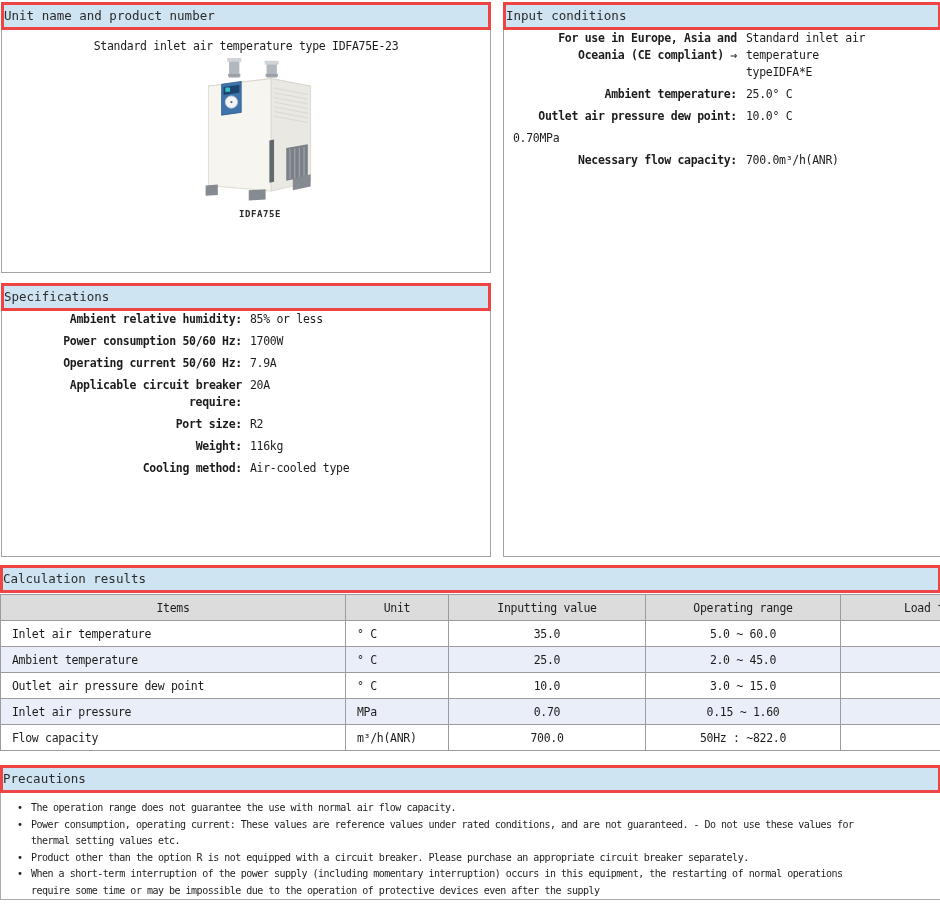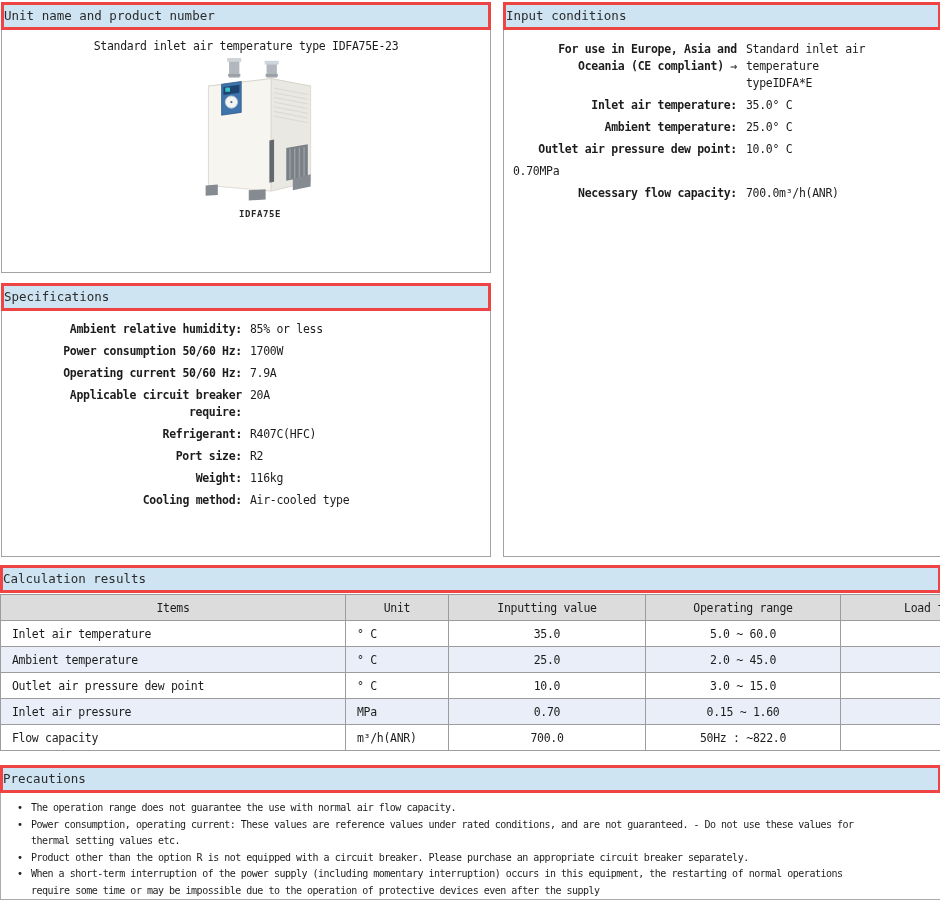--- a/index.html
+++ b/index.html
@@ -21,23 +21,23 @@
   .panel-body {
     background: #fff;
     border: 1px solid #a3a3a3;
     border-top: none;
     overflow: hidden;
   }
 
   .panel-unit  { position: absolute; left: 1px;  top: 2px;   width: 490px; }
   .panel-unit  .panel-body { height: 243px; }
   .panel-spec  { position: absolute; left: 1px;  top: 283px; width: 490px; }
-  .panel-spec  .panel-body { height: 246px; padding-top: 10px; }
+  .panel-spec  .panel-body { height: 246px; }
   .panel-input { position: absolute; left: 503px; top: 2px;  width: 438px; }
-  .panel-input .panel-body { height: 527px; padding-top: 11px; }
+  .panel-input .panel-body { height: 527px; padding-top: 0; }
 
   .product-title { text-align: center; margin-top: 9px; font-size: 11.5px; letter-spacing: -0.3px; }
   .product-figure { width: 116px; margin: 5px auto 0; transform: translateX(14px); text-align: center; }
   svg.dryer { width: 116px; height: 150px; display: block; }
   .product-caption { font-size: 9px; font-weight: bold; letter-spacing: 0.6px; margin-top: 1px; color: #2a2a2a; }
 
   .kv-row { display: flex; margin-bottom: 5px; font-size: 11.5px; letter-spacing: -0.3px; line-height: 17px; }
   .kv-label { font-weight: bold; text-align: right; flex: none; }
   .kv-value { text-align: left; }
   .panel-input .kv-label { width: 233px; }
@@ -139,24 +139,20 @@
         <div class="kv-label">
           <div>For use in Europe, Asia and</div>
           <div>Oceania (CE compliant) ⇒</div>
         </div>
         <div class="kv-value">
           <div>Standard inlet air temperature</div>
           <div>typeIDFA*E</div>
         </div>
       </div>
       <div class="kv-row">
-        <div class="kv-label">Inlet air temperature:</div>
-        <div class="kv-value">35.0° C</div>
-      </div>
-      <div class="kv-row">
         <div class="kv-label">Ambient temperature:</div>
         <div class="kv-value">25.0° C</div>
       </div>
       <div class="kv-row">
         <div class="kv-label">Outlet air pressure dew point:</div>
         <div class="kv-value">10.0° C</div>
       </div>
       <div class="kv-row">
         <div class="kv-value">0.70MPa</div>
       </div>
@@ -183,24 +179,20 @@
       <div class="kv-row">
         <div class="kv-label">Operating current 50/60 Hz:</div>
         <div class="kv-value">7.9A</div>
       </div>
       <div class="kv-row">
         <div class="kv-label">
           <div>Applicable circuit breaker</div>
           <div>require:</div>
         </div>
         <div class="kv-value">20A</div>
-      </div>
-      <div class="kv-row">
-        <div class="kv-label">Refrigerant:</div>
-        <div class="kv-value">R407C(HFC)</div>
       </div>
       <div class="kv-row">
         <div class="kv-label">Port size:</div>
         <div class="kv-value">R2</div>
       </div>
       <div class="kv-row">
         <div class="kv-label">Weight:</div>
         <div class="kv-value">116kg</div>
       </div>
       <div class="kv-row">

